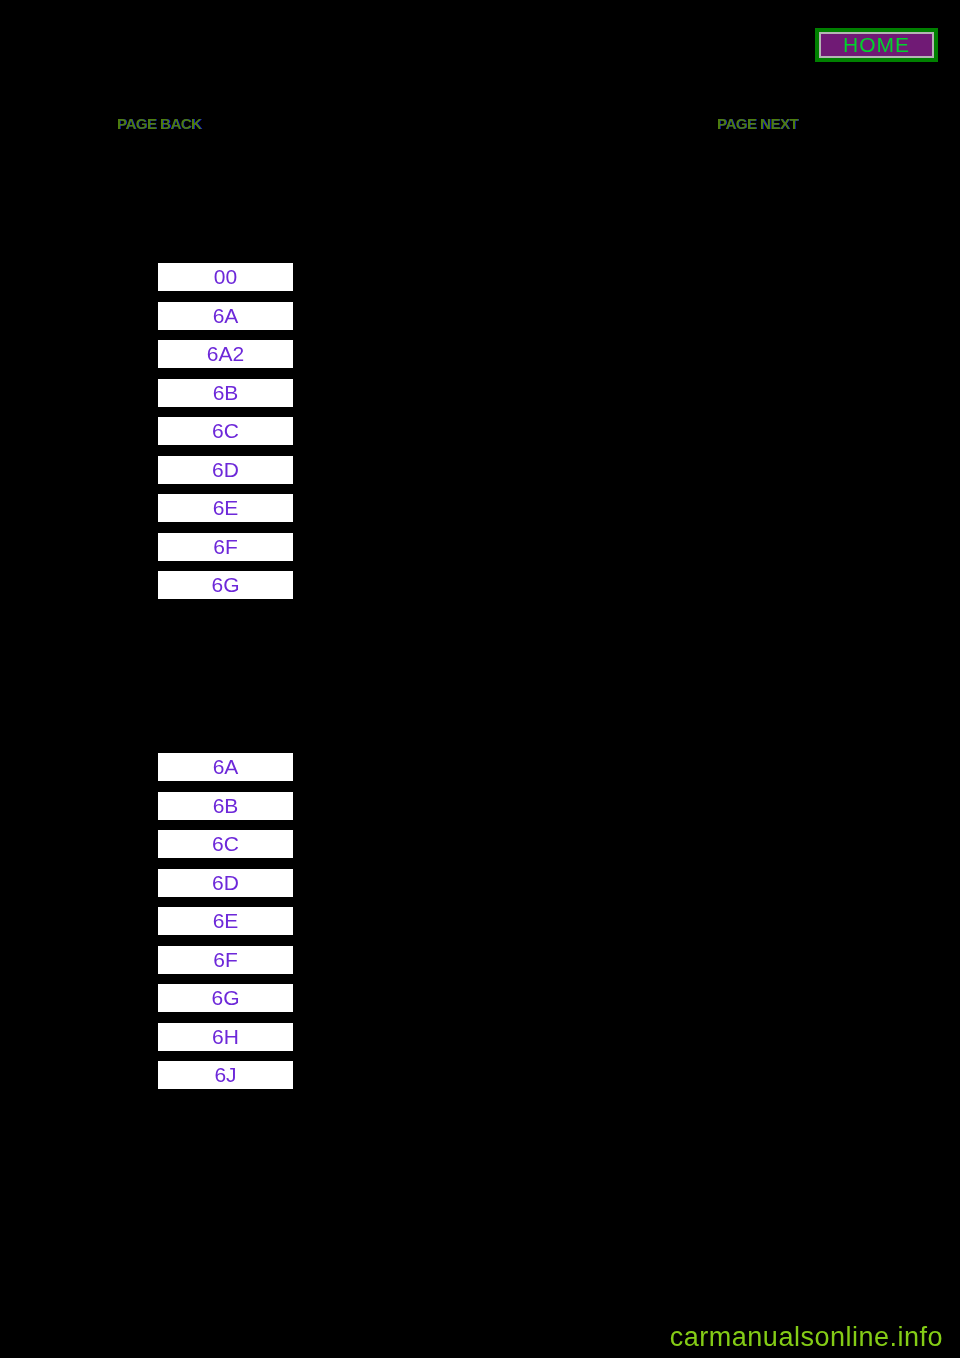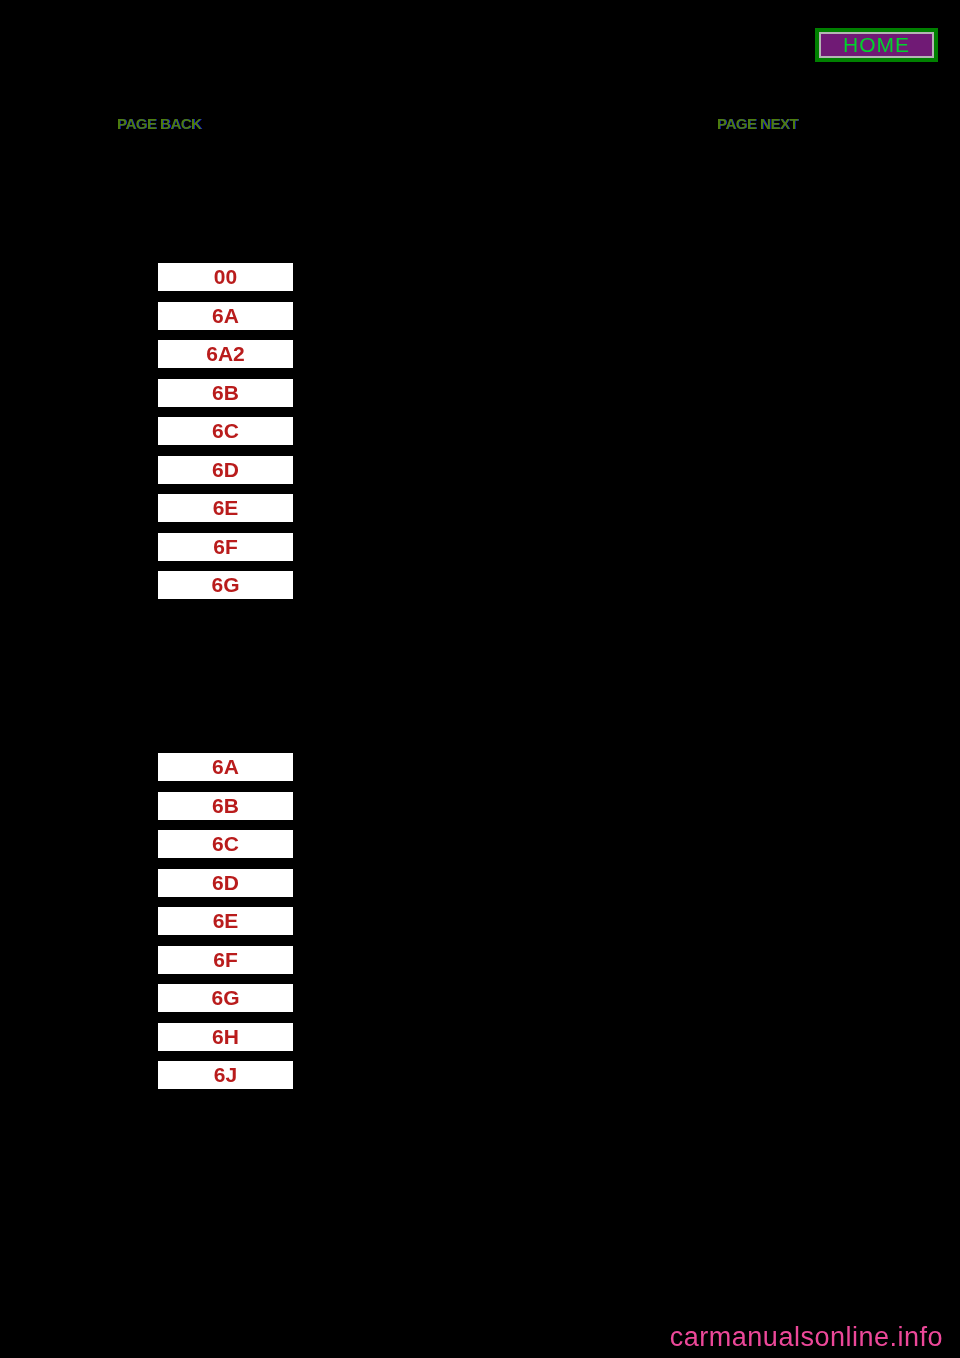--- a/index.html
+++ b/index.html
@@ -60,32 +60,32 @@
   .group-2 { top: 753px; }
 
   .section-box {
     width: 135px;
     height: 28px;
     background: #ffffff;
     display: flex; align-items: center; justify-content: center;
     cursor: pointer;
   }
   .section-box-label {
-    color: #b91c1c;
+    color: #6d28d9;
     font-size: 21px;
-    font-weight: bold;
+    font-weight: normal;
     line-height: 28px;
   }
 
   
   .watermark {
     position: absolute;
     right: 17px;
     bottom: 5px;
-    color: #ec4899;
+    color: #84cc16;
     font-size: 27px;
     letter-spacing: 0.5px;
     white-space: nowrap;
   }
 </style>
 </head>
 <body>
 
 <div class="home-button">
   <div class="home-button-frame">

